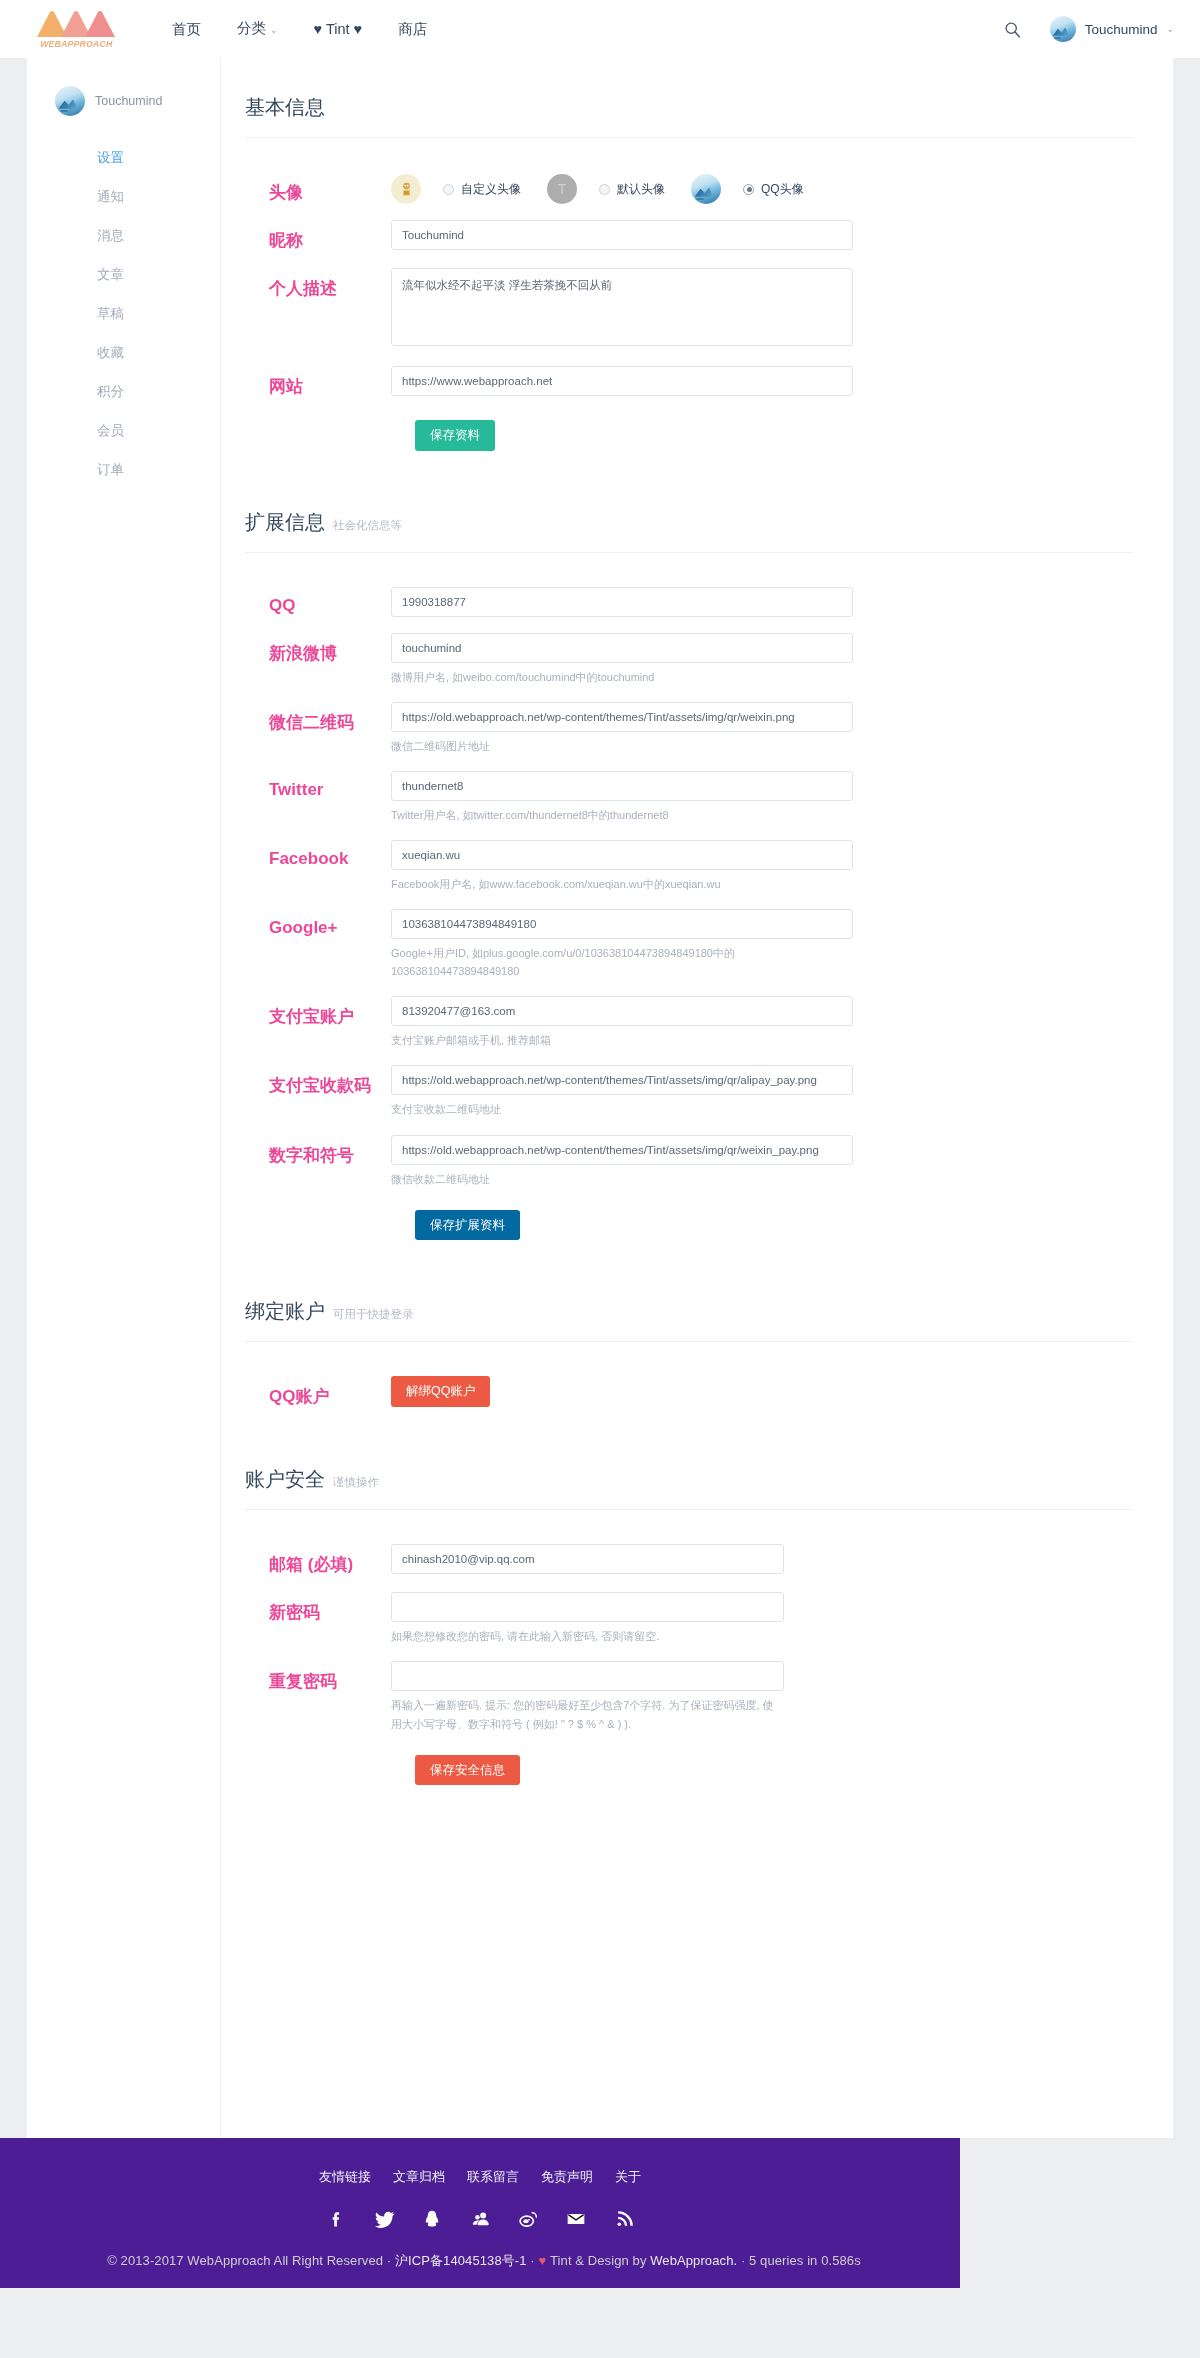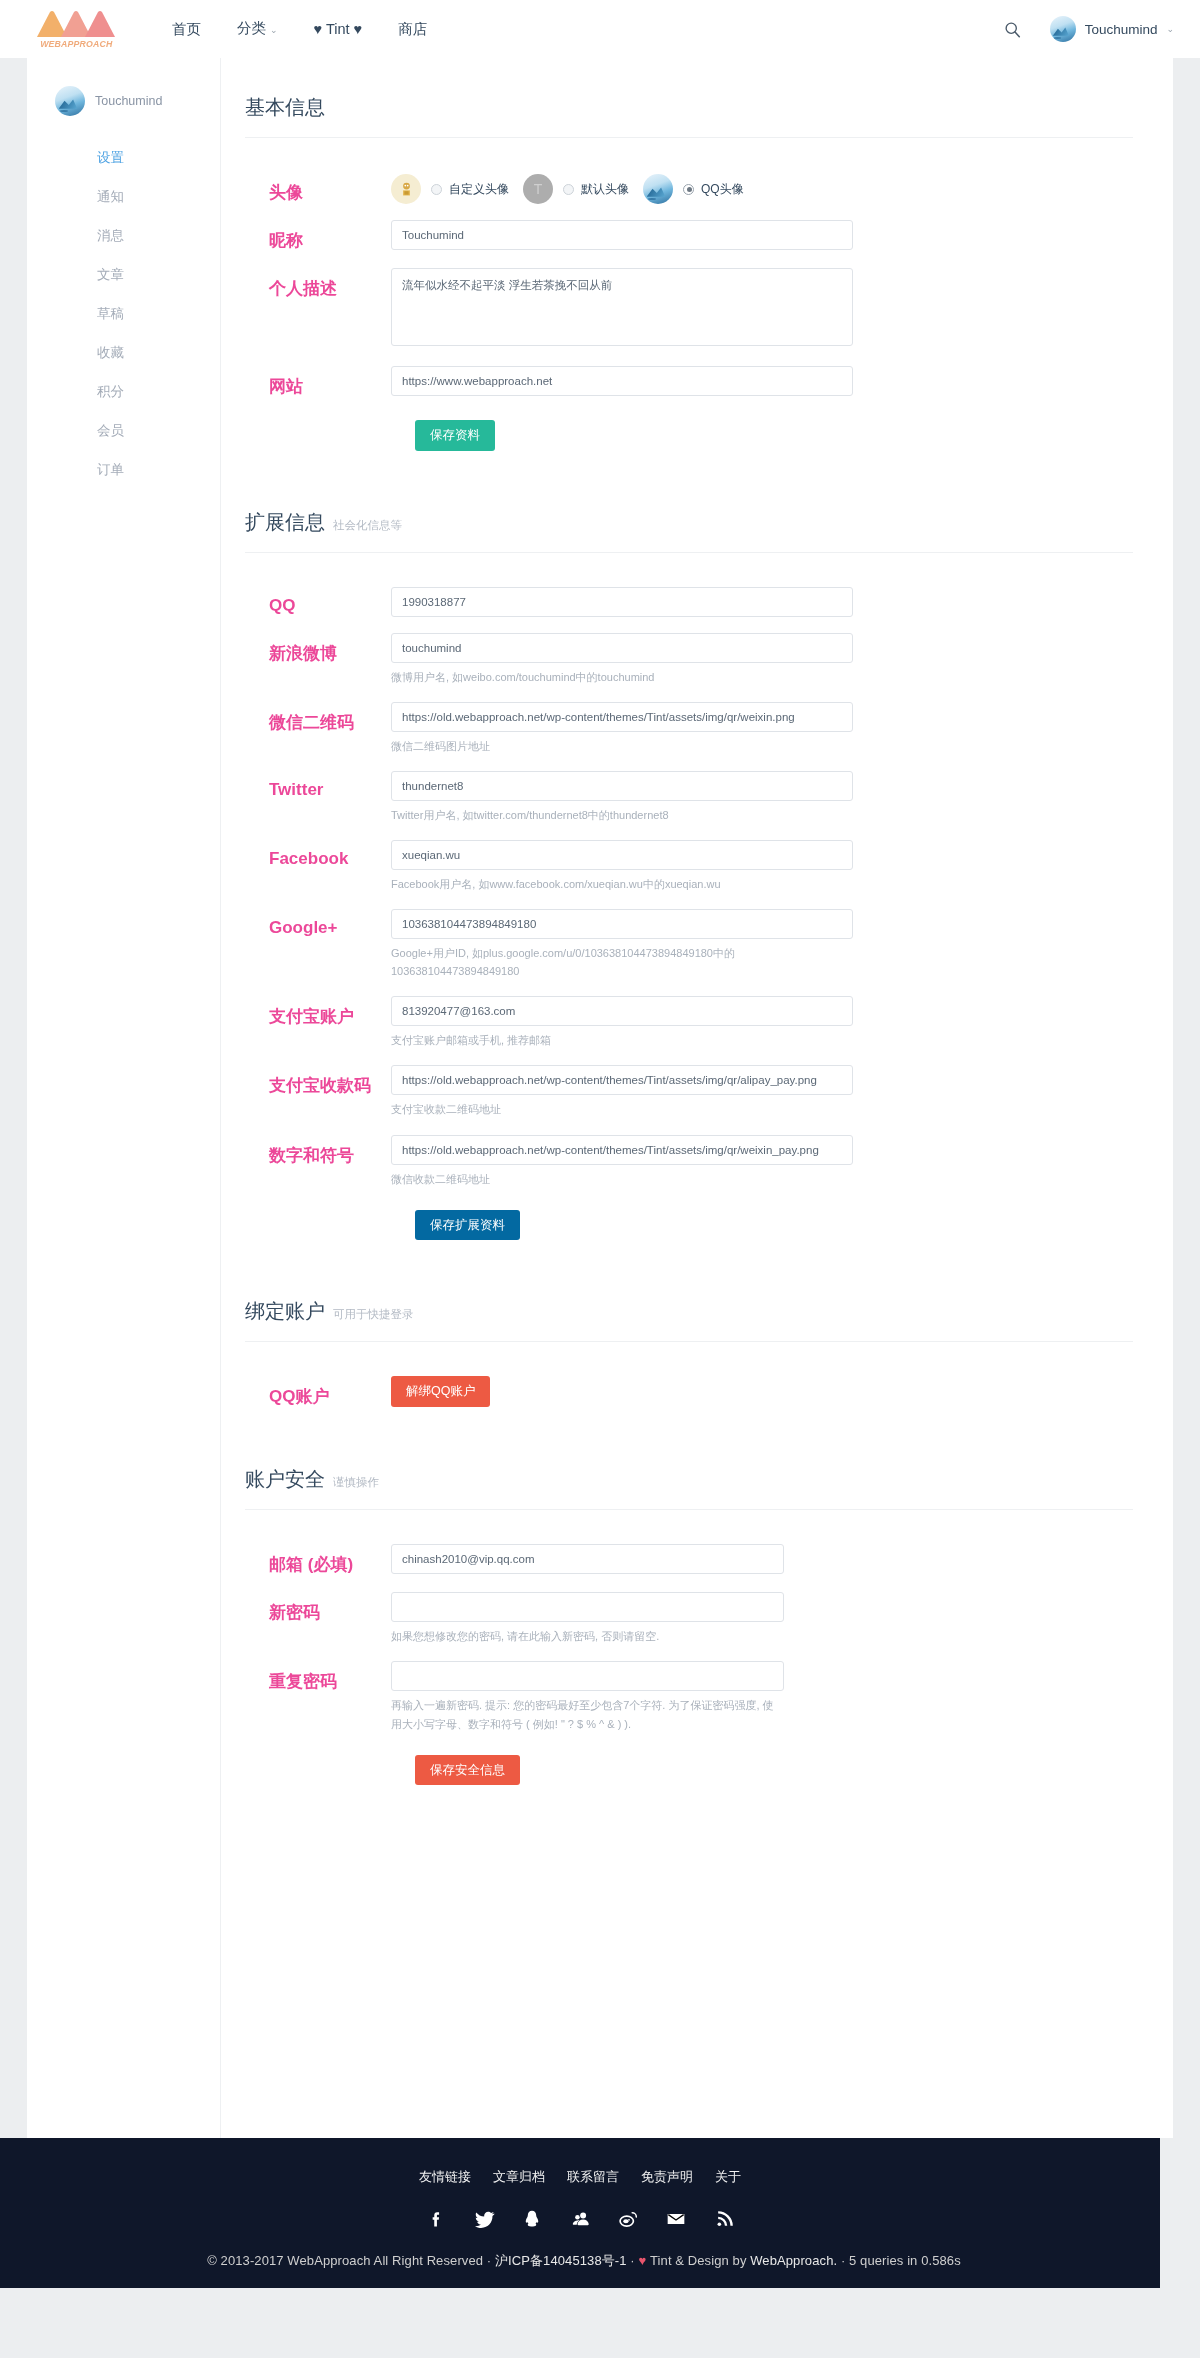--- a/index.html
+++ b/index.html
@@ -155,21 +155,21 @@
   .text-input::placeholder { color: #b9c0c8; }
   textarea.text-input { height: 78px; padding-top: 8px; resize: none; line-height: 1.5; }
   .field-hint {
     font-size: 11px;
     color: #a9b1bb;
     margin-top: 5px;
     line-height: 1.65;
   }
 
   
-  .avatar-row { display: flex; align-items: center; gap: 0; padding-top: 2px; text-align: center; }
+  .avatar-row { display: flex; align-items: center; gap: 12px; padding-top: 2px; text-align: center; }
   .avatar-opt { display: flex; align-items: center; gap: 7px; margin-right: 14px; }
   .sq-avatar {
     width: 30px; height: 30px; border-radius: 50%;
     background: #f5edd2; display: flex; align-items: center; justify-content: center;
     font-size: 15px; flex: none;
   }
   .def-avatar {
     width: 30px; height: 30px; border-radius: 50%;
     background: #adadad; color: #cfcfcf;
     display: flex; align-items: center; justify-content: center;
@@ -200,24 +200,24 @@
     line-height: 1;
   }
   .btn-teal { background: #26b99a; }
   .btn-green { background: #0369a1; }
   .btn-red { background: #ed5a43; }
   .btn-row { display: flex; margin-top: 22px; }
   .btn-row .spacer { width: 170px; flex: none; }
 
   
   .site-footer {
-    background: #0f172a;
+    background: #4c1d95;
     padding: 30px 0 18px 0;
     text-align: center;
-    width: 1160px;
+    width: 960px;
   }
   .footer-nav { display: flex; justify-content: center; gap: 22px; margin-bottom: 22px; }
   .footer-nav a {
     color: #f2f2f2; font-size: 13px; text-decoration: none; cursor: pointer;
   }
   .footer-social { display: flex; justify-content: center; gap: 26px; margin-bottom: 22px; }
   .footer-social .sicon {
     width: 22px; height: 22px; display: flex; align-items: center; justify-content: center;
     cursor: pointer; color: #fff;
   }

